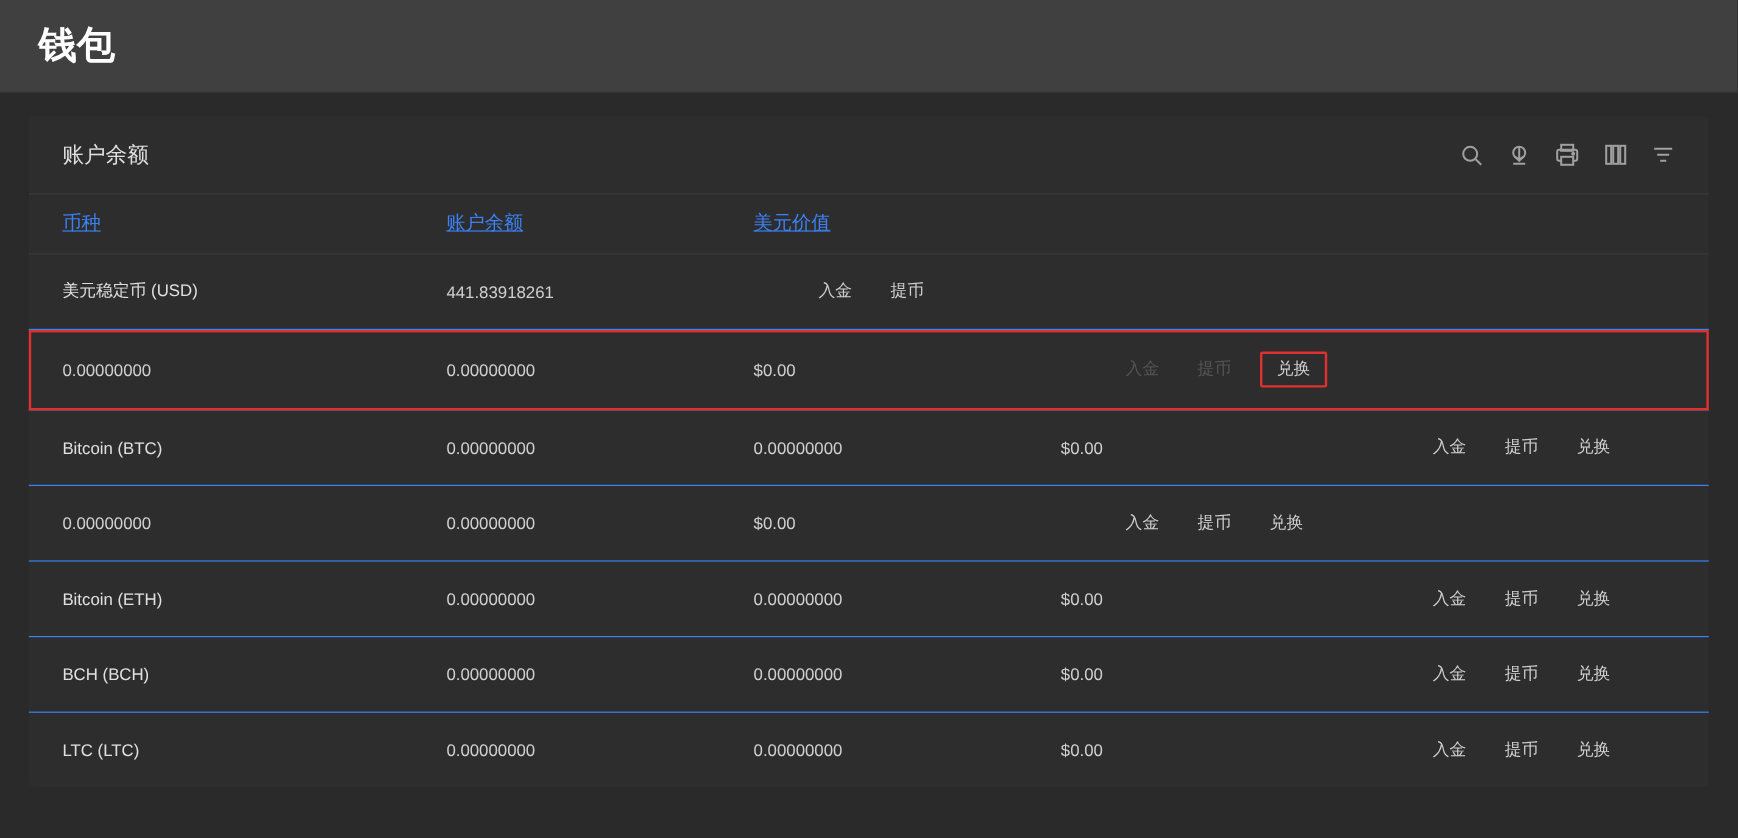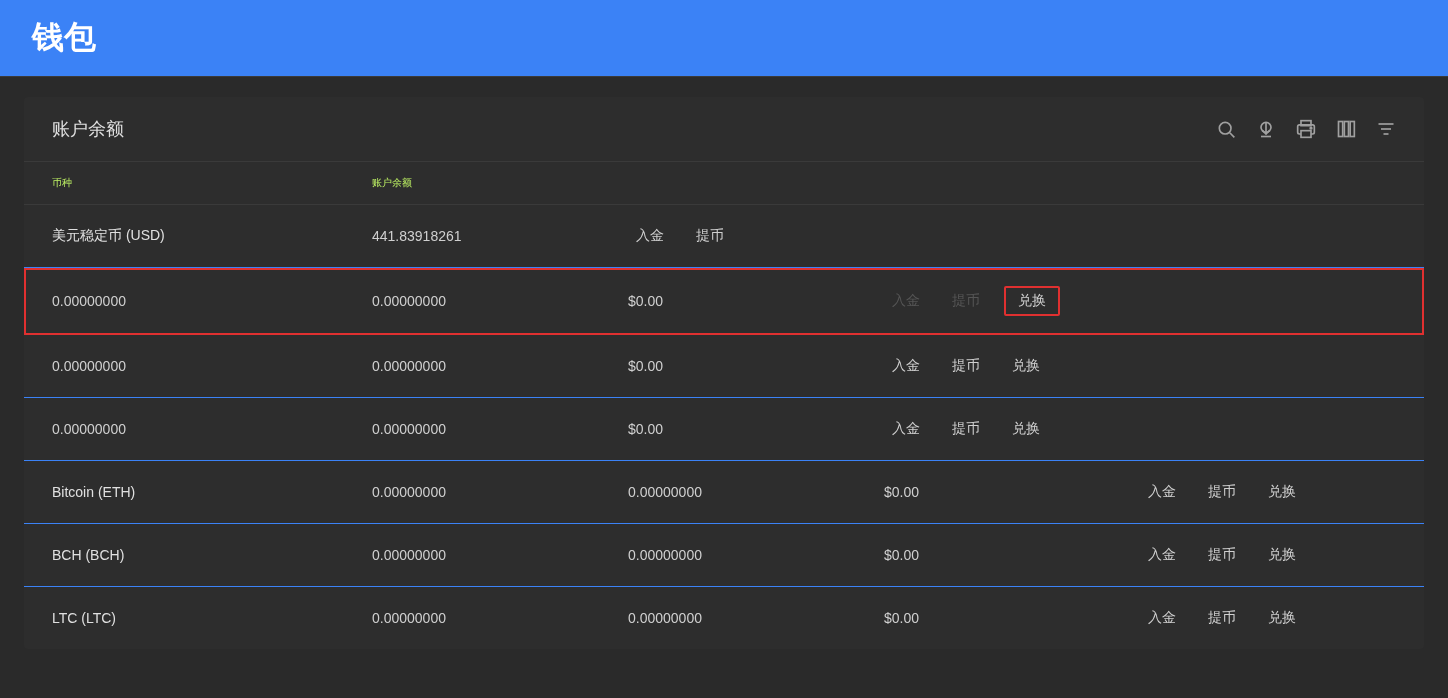--- a/index.html
+++ b/index.html
@@ -10,21 +10,21 @@
 
     body {
       background-color: #2a2a2a;
       color: #e0e0e0;
       font-family: -apple-system, BlinkMacSystemFont, 'PingFang SC', 'Microsoft YaHei', sans-serif;
       width: 1448px;
       min-height: 698px;
     }
 
     .page-header {
-      background-color: #3b82f6;
+      background-color: #404040;
       padding: 16px 32px;
       border-bottom: 1px solid #3a3a3a;
     }
 
     .page-title {
       font-size: 32px;
       font-weight: bold;
       color: #ffffff;
     }
 
@@ -65,22 +65,23 @@
     }
 
     .col-headers {
       display: grid;
       grid-template-columns: 320px 1fr 1fr 1fr 1fr;
       padding: 14px 28px;
       border-bottom: 1px solid #3a3a3a;
     }
 
     .col-header {
-      font-size: 10px;
-      color: #bef264;
+      font-size: 16px;
+      color: #3b82f6;
+      text-decoration: underline;
     }
 
     .table-row {
       display: grid;
       grid-template-columns: 320px 1fr 1fr 1fr 1fr;
       padding: 18px 28px;
       border-bottom: 1px solid #3b82f6;
       align-items: center;
     }
 
@@ -95,20 +96,21 @@
 
     .cell.currency-name {
       color: #e0e0e0;
       font-size: 14px;
     }
 
     .actions-cell {
       display: flex;
       gap: 16px;
       align-items: center;
+      margin-left: 46px;
     }
 
     .action-btn {
       font-size: 14px;
       color: #d0d0d0;
       cursor: pointer;
       background: none;
       border: none;
       padding: 4px 8px;
     }
@@ -196,20 +198,21 @@
           <line x1="6" y1="12" x2="18" y2="12" stroke="#a0a0a0" stroke-width="2"></line>
           <line x1="9" y1="18" x2="15" y2="18" stroke="#a0a0a0" stroke-width="2"></line>
         </svg>
       </div>
     </div>
   </div>
 
   <div class="col-headers">
     <div class="col-header">币种</div>
     <div class="col-header">账户余额</div>
+    <div class="col-header">美元价值</div>
     <div class="col-header"></div>
   </div>
 
   <div id="table-body">
   <div class="table-row">
         <div class="cell currency-name">美元稳定币 (USD)</div>
         <div class="cell">441.83918261</div>
         <div class="cell actions-cell">
           <button class="action-btn">入金</button>
           <button class="action-btn">提币</button>
@@ -219,20 +222,21 @@
         <div class="cell">0.00000000</div>
         <div class="cell">0.00000000</div>
         <div class="cell">$0.00</div>
         <div class="cell actions-cell">
           <button class="action-btn disabled" disabled="" style="color: rgb(85, 85, 85);">入金</button>
           <button class="action-btn disabled" disabled="" style="color: rgb(85, 85, 85);">提币</button>
           <button class="action-btn exchange-highlighted">兑换</button>
         </div>
       </div>
       <div class="table-row">
+        <div class="cell currency-name">Bitcoin (BTC)</div>
         <div class="cell">0.00000000</div>
         <div class="cell">0.00000000</div>
         <div class="cell">$0.00</div>
         <div class="cell actions-cell">
           <button class="action-btn">入金</button>
           <button class="action-btn">提币</button>
           <button class="action-btn exchange">兑换</button>
         </div>
       </div>
       <div class="table-row">

